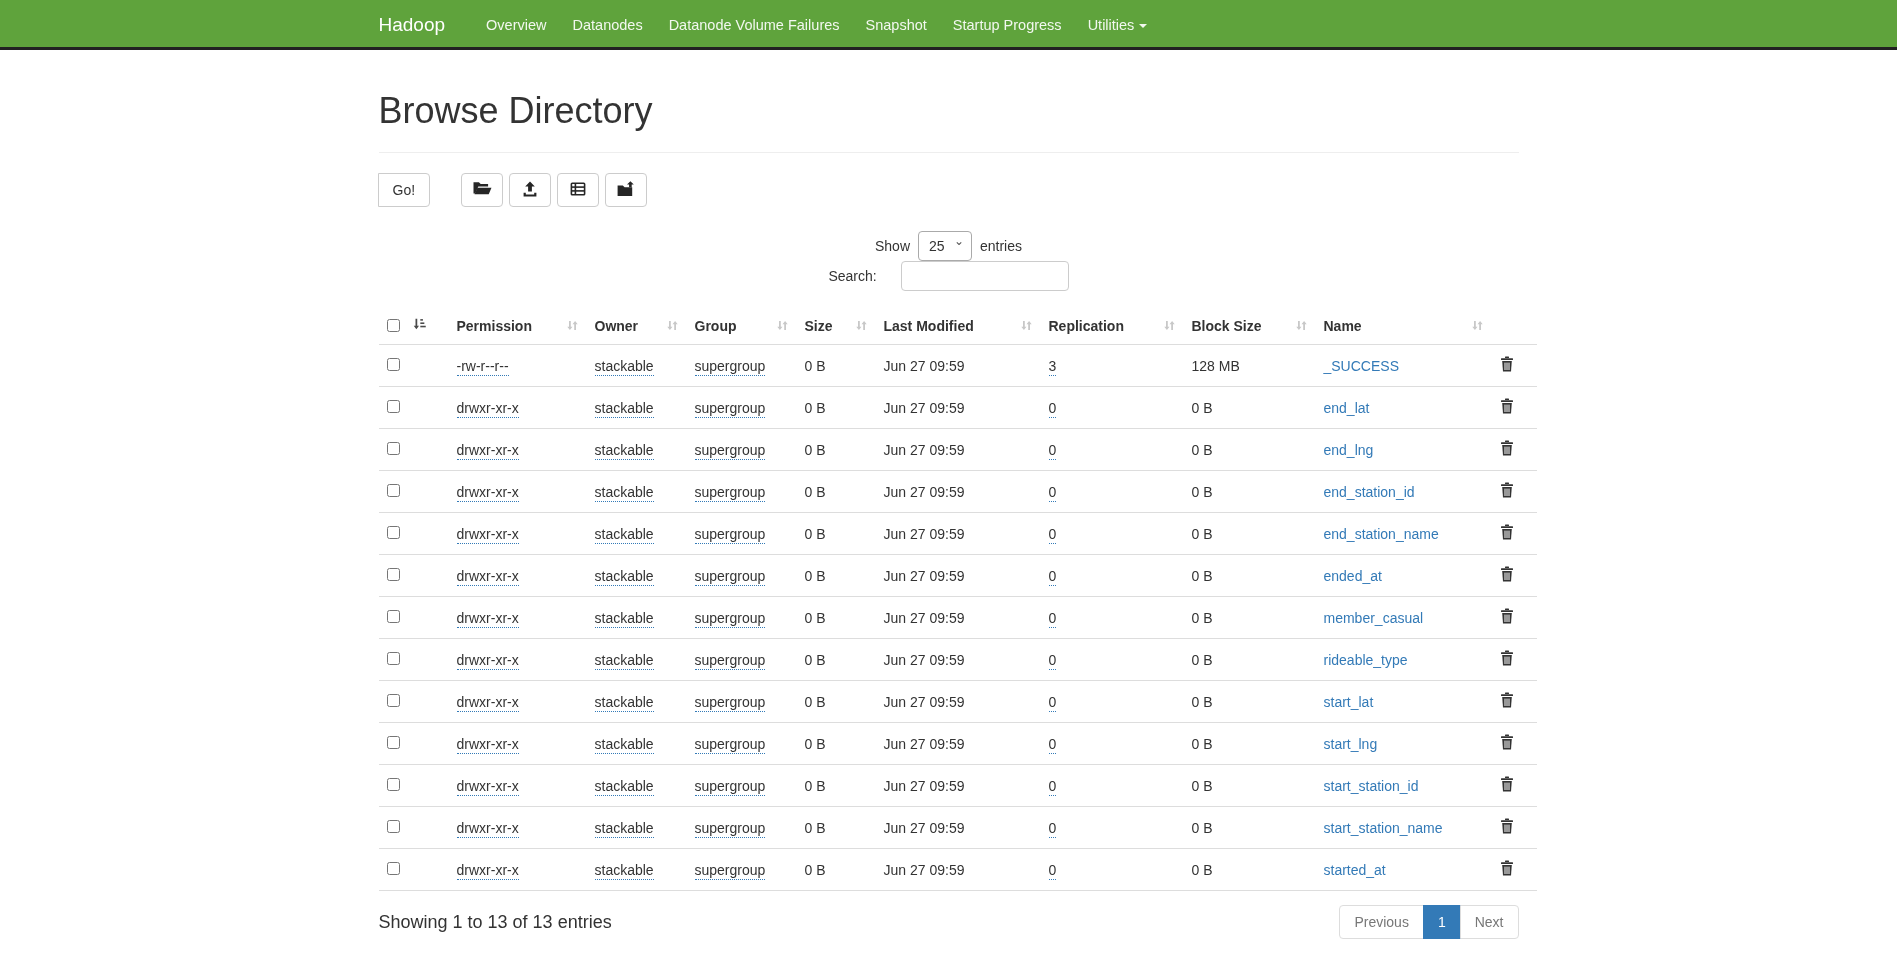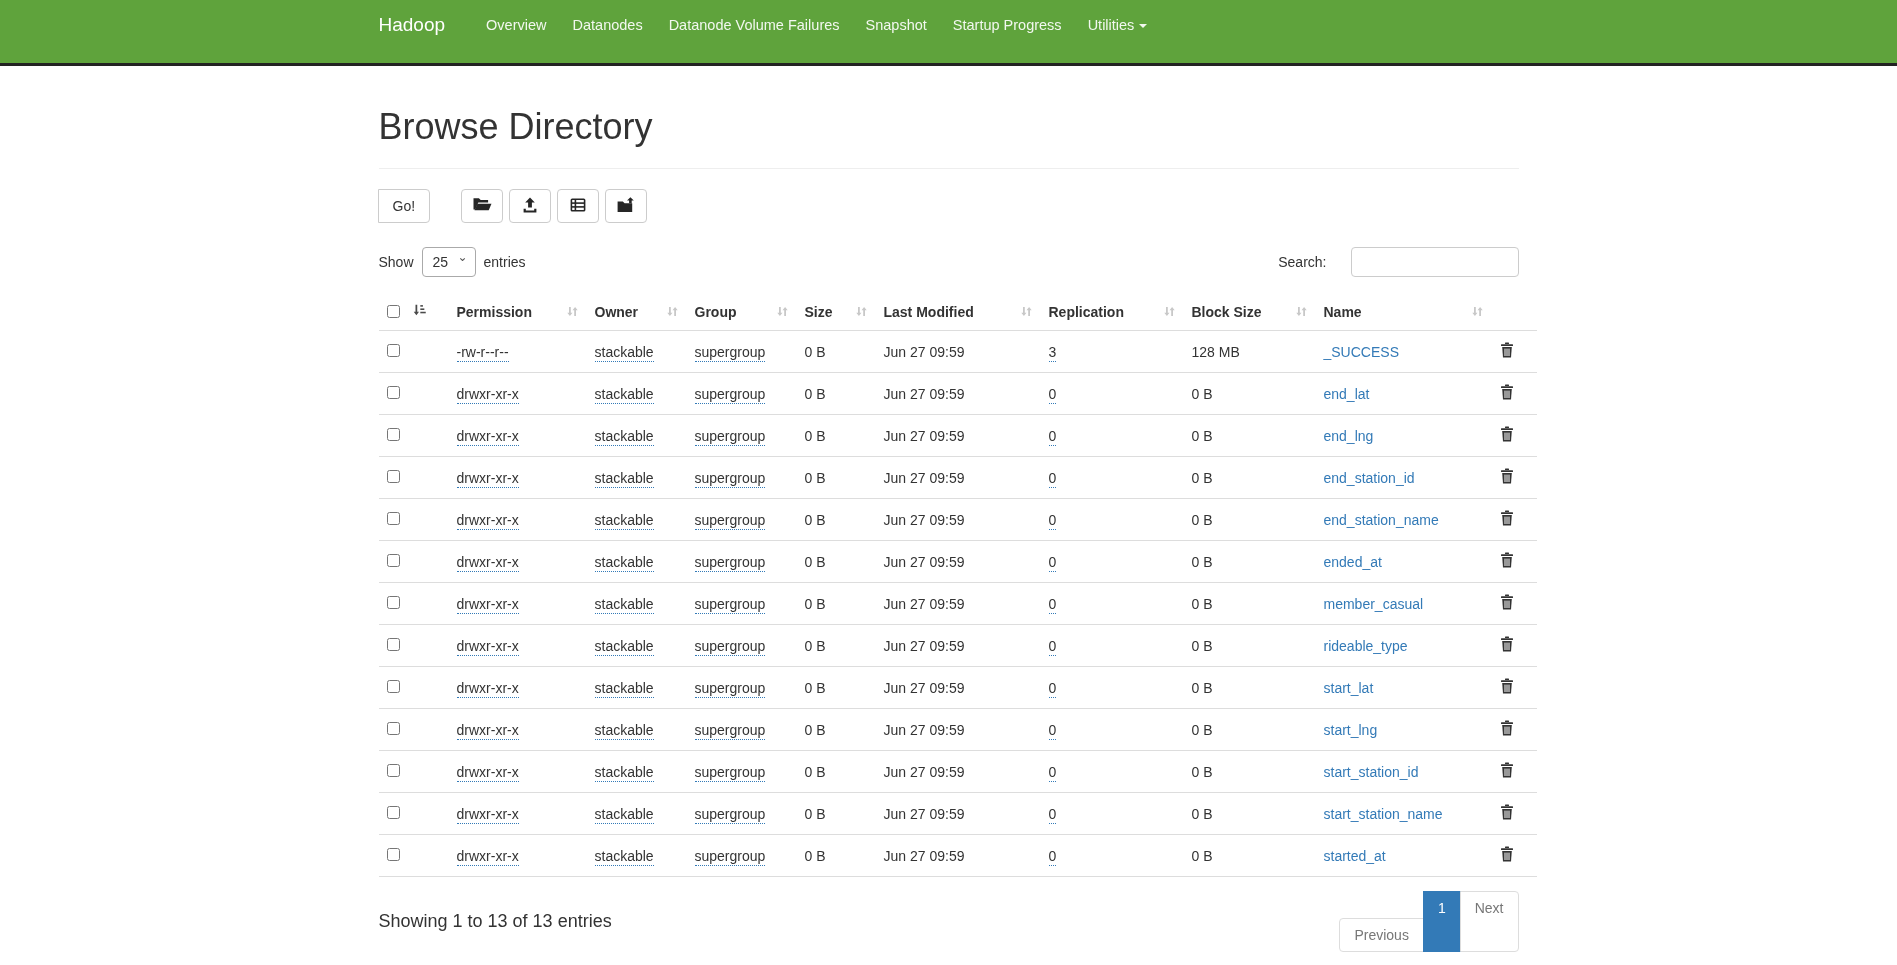--- a/index.html
+++ b/index.html
@@ -5,21 +5,21 @@
   * { box-sizing: border-box; }
   html,body { margin:0; padding:0; }
   body {
     width:1897px; height:965px; overflow:hidden;
     background:#fff; color:#333;
     font-family:"Liberation Sans","DejaVu Sans",sans-serif;
     font-size:14px;
   }
   
   .navbar {
-    height:66px; background:#5fa33c; border-bottom:3px solid #222;
+    height:50px; background:#5fa33c; border-bottom:3px solid #222;
     width:100%;
   }
   .navbar-inner {
     width:1170px; margin:0 auto; padding:0 15px;
     display:flex; align-items:center; height:50px;
   }
   .brand {
     color:#fff; font-size:19px; text-decoration:none; margin-right:28px;
   }
   .nav-list { list-style:none; margin:0; padding:0; display:flex; align-items:center; }
@@ -51,21 +51,21 @@
     font-family:inherit;
   }
   .toolbar { margin-left:31px; display:flex; gap:6px; }
   .icon-btn {
     width:42px; height:34px; border:1px solid #ccc; border-radius:4px;
     background:#fff; display:flex; align-items:center; justify-content:center;
     cursor:pointer; padding:0;
   }
   
   .list-controls {
-    display:flex; justify-content:space-between; align-items:center; margin-top:24px;
+    display:flex; justify-content:space-between; align-items:center; margin-top:24px;flex-direction:column;
   }
   .show-wrap { display:flex; align-items:center; gap:8px; }
   .select-wrap { position:relative; display:inline-block; }
   .select-wrap::after {
     content:"⌄"; position:absolute; right:8px; top:3px; color:#555;
     pointer-events:none; font-size:12px;
   }
   select.page-size {
     appearance:none; -webkit-appearance:none; -moz-appearance:none;
     border:1px solid #aaa; border-radius:4px; background:#fff;
@@ -104,21 +104,21 @@
   .bottom-row {
     display:flex; justify-content:space-between; align-items:center; margin-top:14px;
   }
   .summary { font-size:18px; color:#333; }
   .pagination { display:flex; }
   .pagination a {
     padding:8px 14px; border:1px solid #ddd; margin-left:-1px;
     background:#fff; color:#777; text-decoration:none; font-size:14px;
     cursor:pointer;
   }
-  .pagination a.first { border-radius:4px 0 0 4px; margin-left:0;margin-top:27px; }
+  .pagination a.first { border-radius:4px 0 0 4px; margin-left:0; }
   .pagination a.last  { border-radius:0 4px 4px 0; }
   .pagination a.active {
     background:#337ab7; border-color:#337ab7; color:#fff; cursor:default;
   }
   .footer-hr { margin:28px 0 12px; }
   .footer-text { font-size:14.5px; color:#333; margin:0 0 30px; }
 </style>
 </head>
 <body>
 

